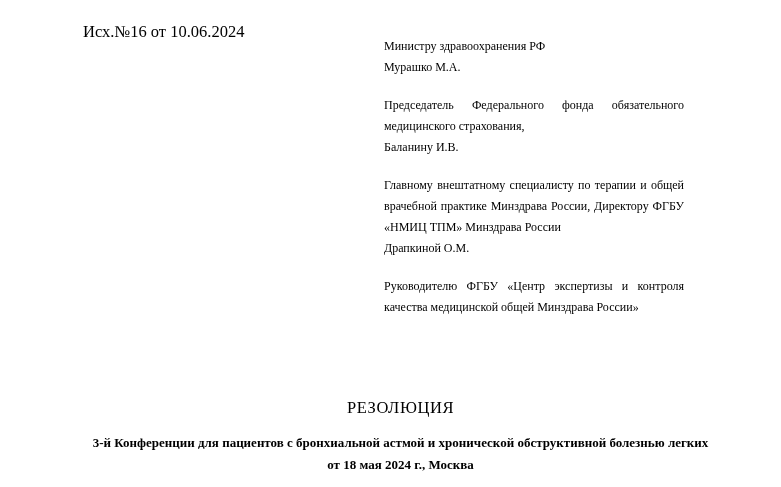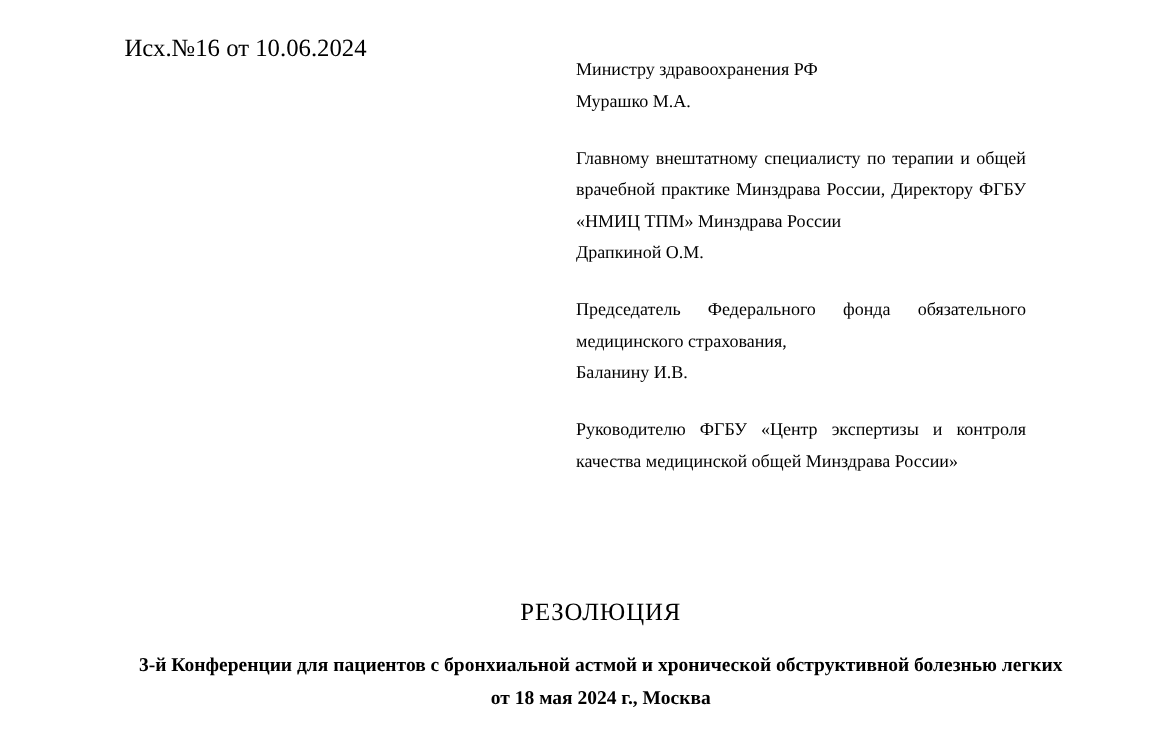--- a/index.html
+++ b/index.html
@@ -79,27 +79,27 @@
   <div class="ref-line">Исх.№16 от 10.06.2024</div>
 
   <div class="addressees">
 
     <div class="addr-block">
       <div class="addr-body nojust">Министру здравоохранения РФ</div>
       <div class="addr-name">Мурашко М.А.</div>
     </div>
 
     <div class="addr-block">
-      <div class="addr-body">Главному внештатному специалисту по терапии и общей врачебной практике Минздрава России, Директору ФГБУ «НМИЦ ТПМ» Минздрава России</div>
-      <div class="addr-name">Драпкиной О.М.</div>
+      <div class="addr-body">Председатель Федерального фонда обязательного медицинского страхования,</div>
+      <div class="addr-name">Баланину И.В.</div>
     </div>
 
     <div class="addr-block">
-      <div class="addr-body">Председатель Федерального фонда обязательного медицинского страхования,</div>
-      <div class="addr-name">Баланину И.В.</div>
+      <div class="addr-body">Главному внештатному специалисту по терапии и общей врачебной практике Минздрава России, Директору ФГБУ «НМИЦ ТПМ» Минздрава России</div>
+      <div class="addr-name">Драпкиной О.М.</div>
     </div>
 
     <div class="addr-block">
       <div class="addr-body">Руководителю ФГБУ «Центр экспертизы и контроля качества медицинской общей Минздрава России»</div>
     </div>
 
   </div>
 
   <div class="resolution">
     <div class="resolution-title">РЕЗОЛЮЦИЯ</div>

